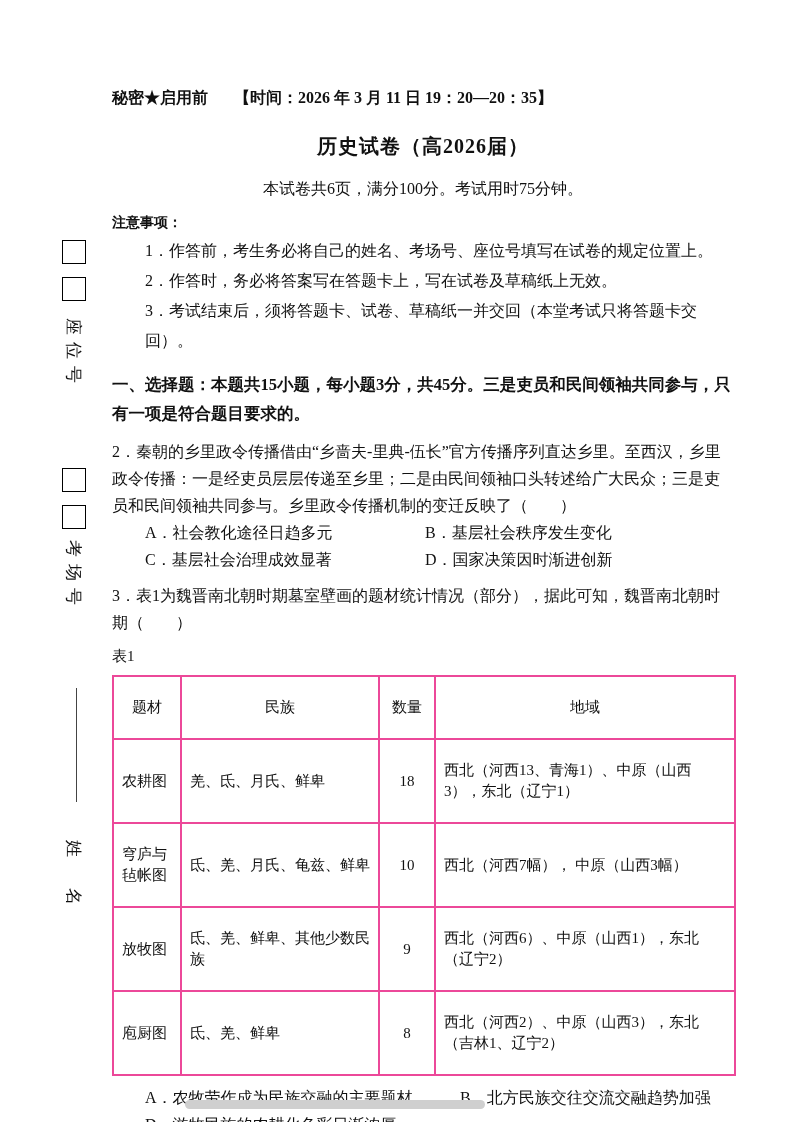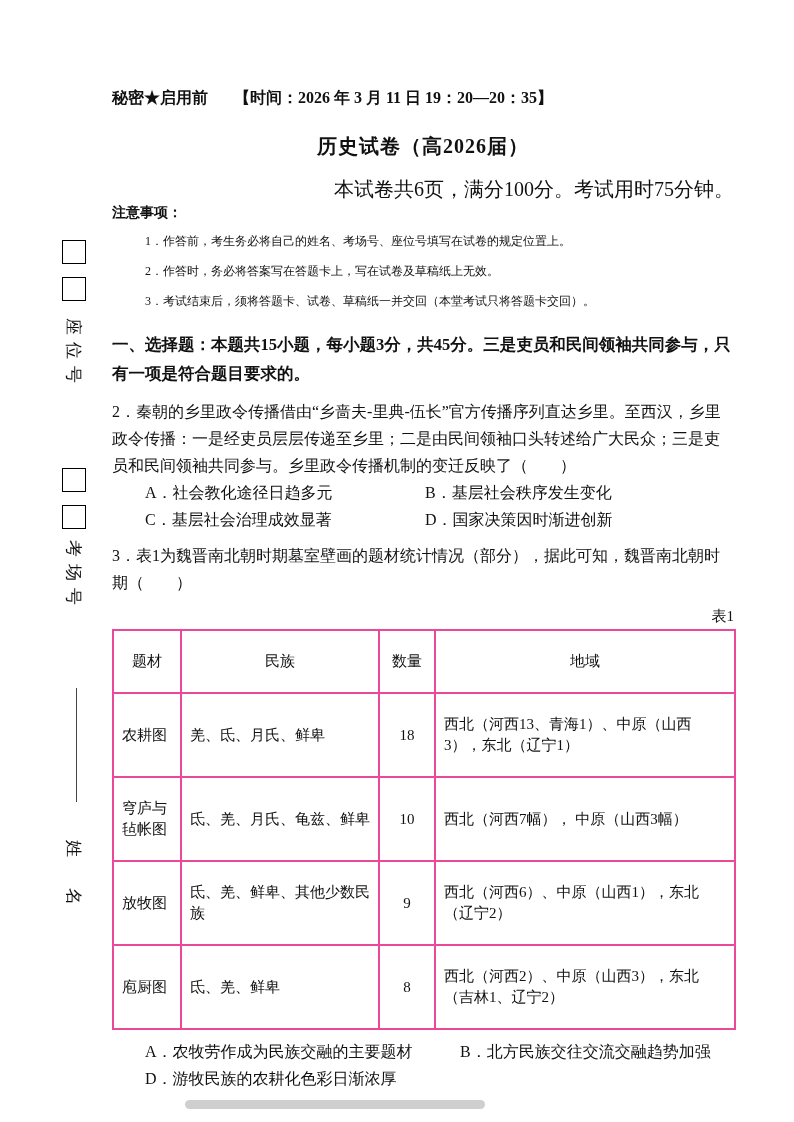--- a/index.html
+++ b/index.html
@@ -13,33 +13,33 @@
     color: #111;
     font-family: "Liberation Serif", "DejaVu Serif", serif;
     overflow: hidden;
   }
   .content { position: absolute; left: 112px; top: 88px; width: 622px; }
 
   .header-row { font-weight: bold; font-size: 16px; line-height: 20px; margin-bottom: 16px; }
   .header-row .gap { display: inline-block; width: 26px; }
 
   .title { text-align: center; font-size: 20px; font-weight: bold; line-height: 44px; margin-bottom: 10px; letter-spacing: 1px; }
-  .subtitle { text-align: right; font-size: 20px; line-height: 22px; }
+  .subtitle { text-align: center; font-size: 16px; line-height: 22px; margin-bottom: 10px; }
 
   .notice-heading { font-weight: bold; font-size: 14px; line-height: 26px; }
-  .notice-item { font-size: 12px; line-height: 30px; padding-left: 33px; }
+  .notice-item { font-size: 16px; line-height: 30px; padding-left: 33px; }
 
   .section-heading { font-weight: bold; font-size: 16.5px; line-height: 29px; margin: 14px 0 10px 0; }
 
   .question { margin-bottom: 9px; }
   .stem { font-size: 16px; line-height: 27px; }
   .opts { display: grid; grid-template-columns: 280px auto; padding-left: 33px; font-size: 16px; line-height: 27px; }
   .opts.wide { grid-template-columns: 315px auto; margin-top: 8px; }
 
-  .table-caption { text-align: right; font-size: 15px; line-height: 22px; margin-bottom: 2px; }
+  .table-caption { text-align: left; font-size: 15px; line-height: 22px; margin-bottom: 8px; }
   table.data-table { border-collapse: collapse; width: 100%; font-size: 15px; table-layout: fixed; }
   .data-table th, .data-table td { border: 2px solid #ec4899; padding: 20px 8px; font-weight: normal; line-height: 21px; text-align: left; vertical-align: middle; word-break: break-all; margin-left: 8px; }
   .data-table th { text-align: center; }
   .data-table td.num { text-align: center; }
 
   .mbox { position: absolute; left: 62px; width: 24px; height: 24px; border: 1.5px solid #000; background: #fff; }
   .v-label { position: absolute; left: 85px; transform-origin: 0 0; transform: rotate(90deg); font-size: 17px; letter-spacing: 7px; white-space: nowrap; }
   .name-line { position: absolute; left: 76px; top: 688px; width: 1px; height: 114px; background: #444; }
   .bottom-bar { position: absolute; left: 185px; top: 1100px; width: 300px; height: 9px; border-radius: 5px; background: #cfcfcf; }
 </style>

